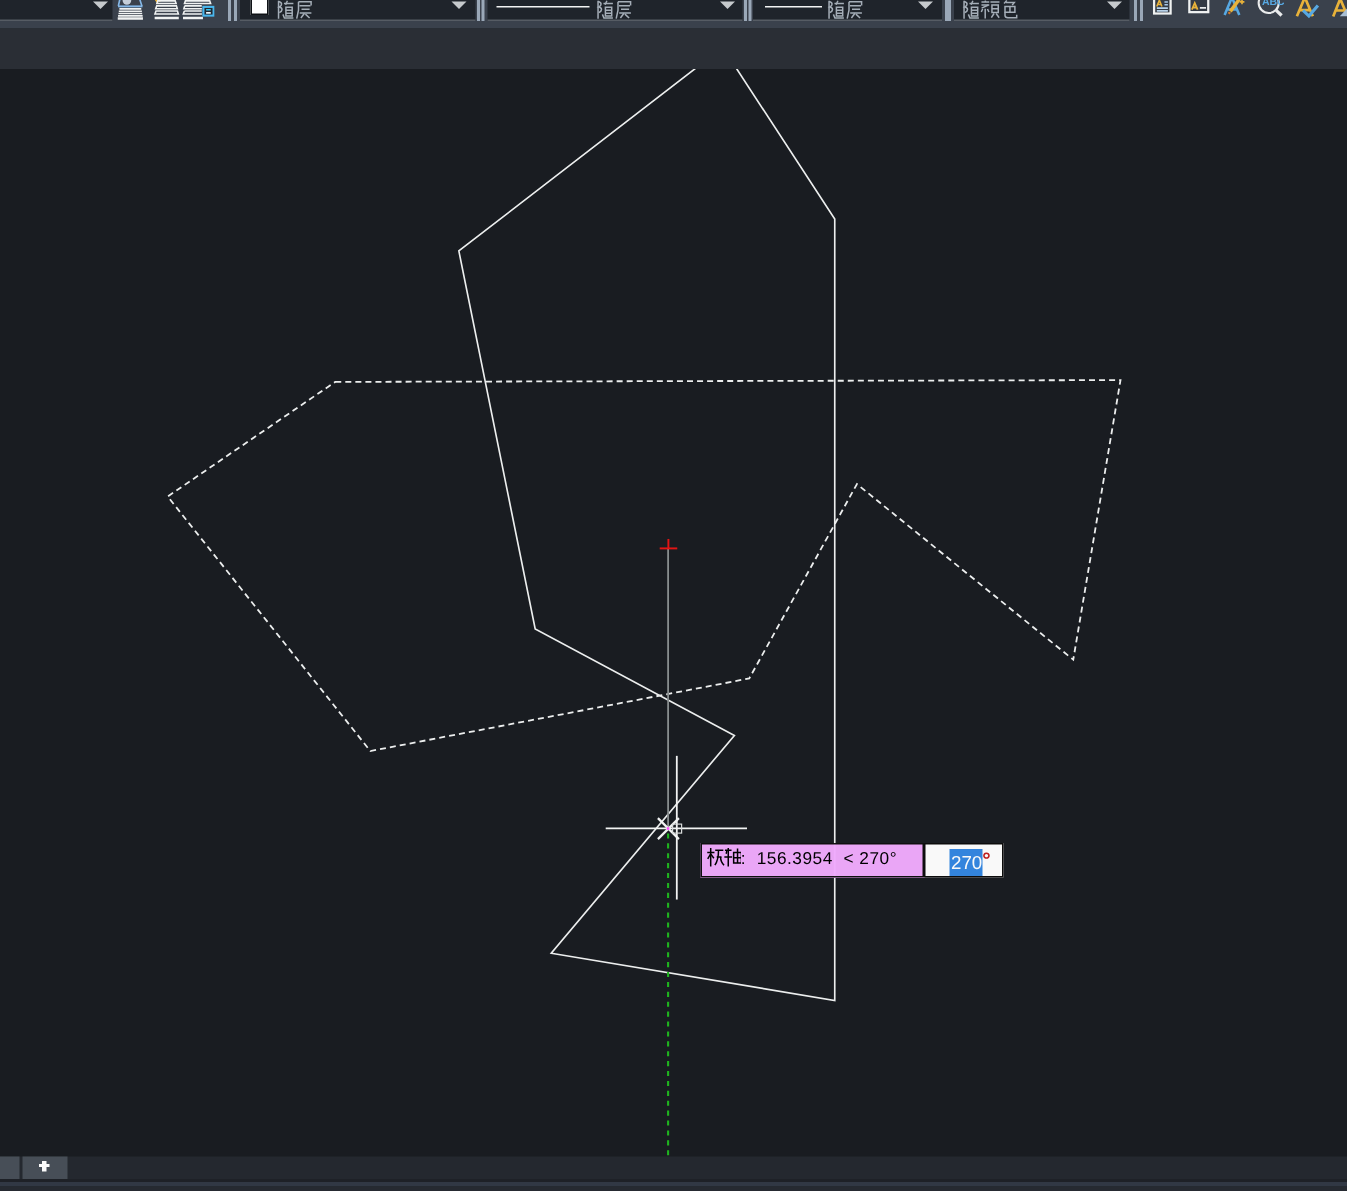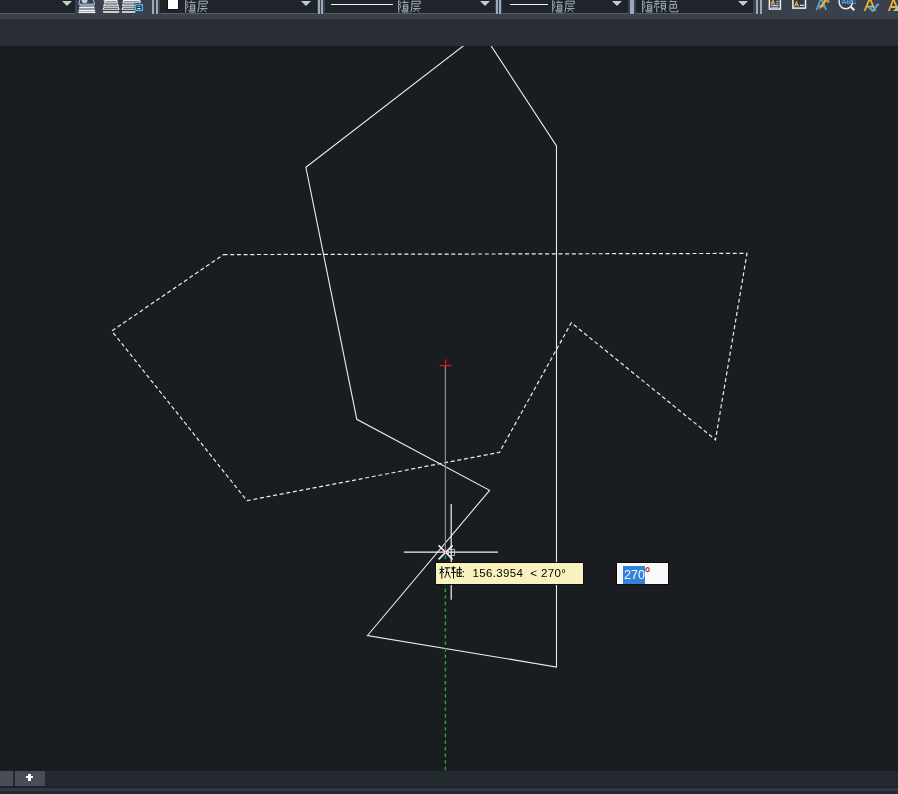--- a/index.html
+++ b/index.html
@@ -9,26 +9,26 @@
   
   #toolbar{left:0;top:0;width:898px;height:18.5px;background:#3a414c}
   .combo{position:absolute;top:0;height:13px;background:#1f242b;border-bottom:1px solid #565c64}
   .carrow{position:absolute;width:0;height:0;border-left:5px solid transparent;border-right:5px solid transparent;border-top:5.5px solid #c6cacd}
   .sep{position:absolute;top:0;width:1.9px;height:14px;background:#9aa8b8}
   
   #strip{left:0;top:18.5px;width:898px;height:28px;background:#2a2e35}
   
   #canvas{left:0;top:46px;width:898px;height:725px;background:#191c21}
   
-  #tip{left:435px;top:562px;width:146.8px;height:20.6px;background:#fef9c3;border:1.4px solid #101010;
+  #tip{left:467px;top:562px;width:146.8px;height:20.6px;background:#f0abfc;border:1.4px solid #101010;
        color:#000;font-size:11.5px;line-height:20.6px;white-space:nowrap;opacity:0.98;will-change:transform}
   #tipinner{position:absolute;left:2.8px;top:0;letter-spacing:0.35px}
   
   #inp{left:616.1px;top:561.8px;width:51.3px;height:21.4px;background:#ffffff;color:#000;font-size:12.5px;line-height:21.4px;border:1.5px solid #0c0c0c;opacity:0.98;will-change:transform}
-  #inp .sel{background:#3487e2;color:#fff;padding:2.2px 0 1.4px 1px;margin-left:4px}
+  #inp .sel{background:#3487e2;color:#fff;padding:2.2px 0 1.4px 1px;margin-left:14px}
   #inp .deg{color:#c22020;font-size:14px;font-weight:bold;vertical-align:1.5px}
   
   #tabbar{left:0;top:771px;width:898px;height:15px;background:#24282f}
   .tab{position:absolute;top:0;height:15px;background:#474e57}
   #bline1{left:0;top:786px;width:898px;height:2px;background:#1e2127}
   #bline2{left:0;top:788px;width:898px;height:3px;background:#313844}
   #bline3{left:0;top:791px;width:898px;height:3px;background:#262a31}
 </style>
 </head>
 <body>

